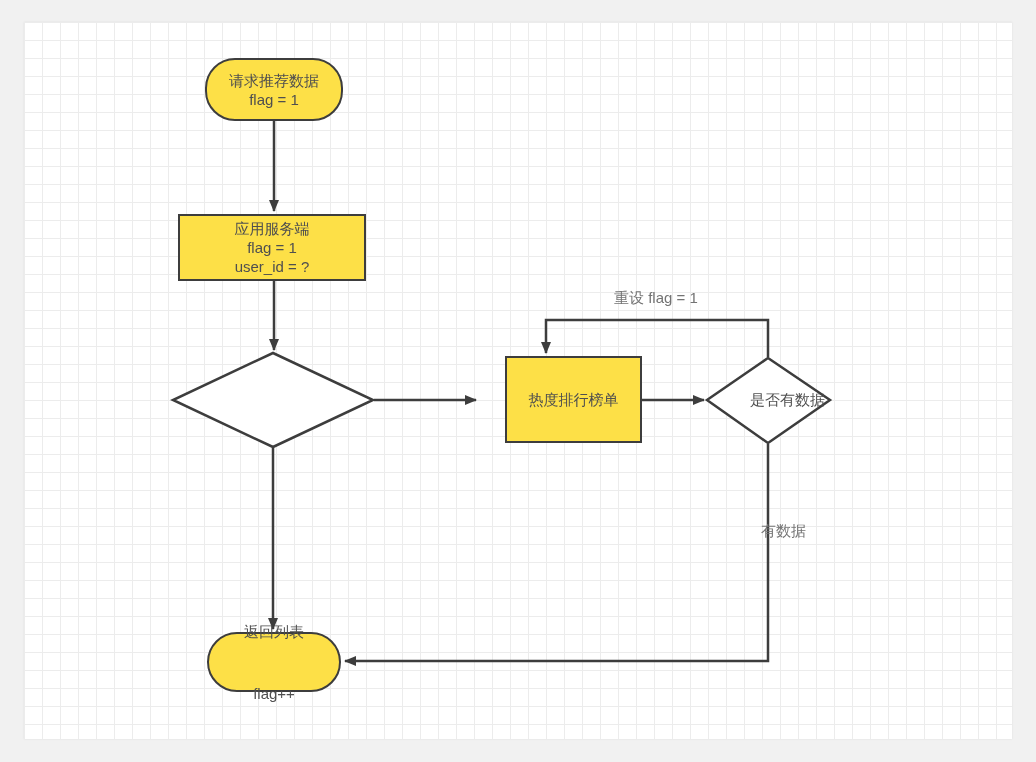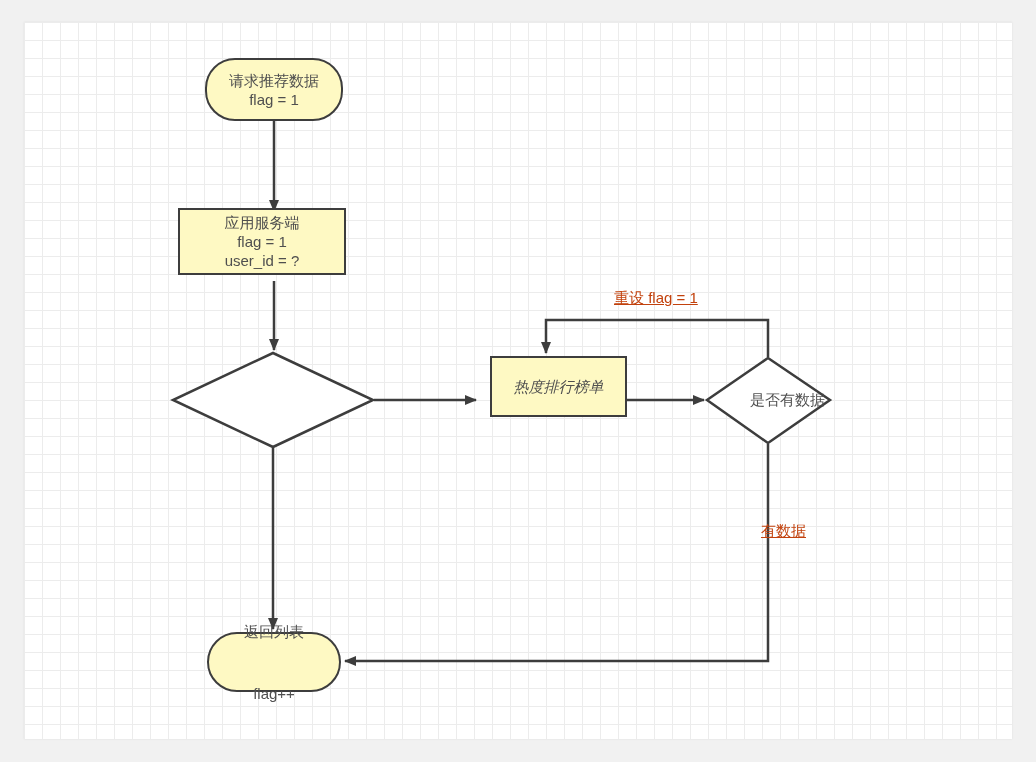--- a/index.html
+++ b/index.html
@@ -16,21 +16,21 @@
     background-color: #ffffff;
     background-image:
       linear-gradient(to right, #ececec 1px, transparent 1px),
       linear-gradient(to bottom, #ececec 1px, transparent 1px);
     background-size: 18px 18px;
     box-shadow: 0 0 2px rgba(0,0,0,0.08);
   }
   svg.wires { position: absolute; left: 0; top: 0; width: 1036px; height: 762px; }
   .node {
     position: absolute;
-    background: #fef9c3;
+    background: #fde047;
     border: 2.5px solid #3d3d3d;
     color: #4f4f4f;
     font-size: 15px;
     line-height: 19px;
     display: flex;
     flex-direction: column;
     align-items: center;
     justify-content: center;
   }
   .node.rounded { border-radius: 30px; }
@@ -39,24 +39,23 @@
     color: #4f4f4f;
     font-size: 15px;
     line-height: 20px;
     display: flex;
     align-items: center;
     justify-content: center;
     text-align: center;
   }
   .edge-label {
     position: absolute;
-    color: #c2410c;
+    color: #737373;
     font-size: 15px;
     white-space: nowrap;
-    text-decoration: underline;
   }
   .watermark {
     position: absolute;
     right: 26px;
     top: 720px;
     color: #c9c9c9;
     font-size: 17px;
     letter-spacing: 1px;
     white-space: nowrap;
   }
@@ -91,28 +90,28 @@
 
     <polygon points="273,353 373,400 273,447 173,400" fill="#ffffff" stroke="#3d3d3d" stroke-width="2.5"></polygon>
     <polygon points="768,358 830,400 768,443 707,400" fill="#ffffff" stroke="#3d3d3d" stroke-width="2.5"></polygon>
   </svg>
 
   <div class="node rounded" style="left:205px; top:58px; width:138px; height:63px;">
     <div>请求推荐数据</div>
     <div>flag = 1</div>
   </div>
 
-  <div class="node" style="left:178px; top:208px; width:168px; height:67px;">
+  <div class="node" style="left:178px; top:214px; width:188px; height:67px;">
     <div>应用服务端</div>
     <div>flag = 1</div>
     <div>user_id = ?</div>
   </div>
 
 
-  <div class="node" style="left:490px; top:356px; width:137px; height:61px;font-style:italic;">
+  <div class="node" style="left:505px; top:356px; width:137px; height:87px;">
     <div>热度排行榜单</div>
   </div>
 
   <div class="diamond-label" style="left:713px; top:389px; width:111px; height:22px;margin-left:19px;">是否有数据</div>
 
   <div class="node rounded" style="left:207px; top:632px; width:134px; height:60px;gap:43px;">
     <div>返回列表</div>
     <div>flag++</div>
   </div>
 

